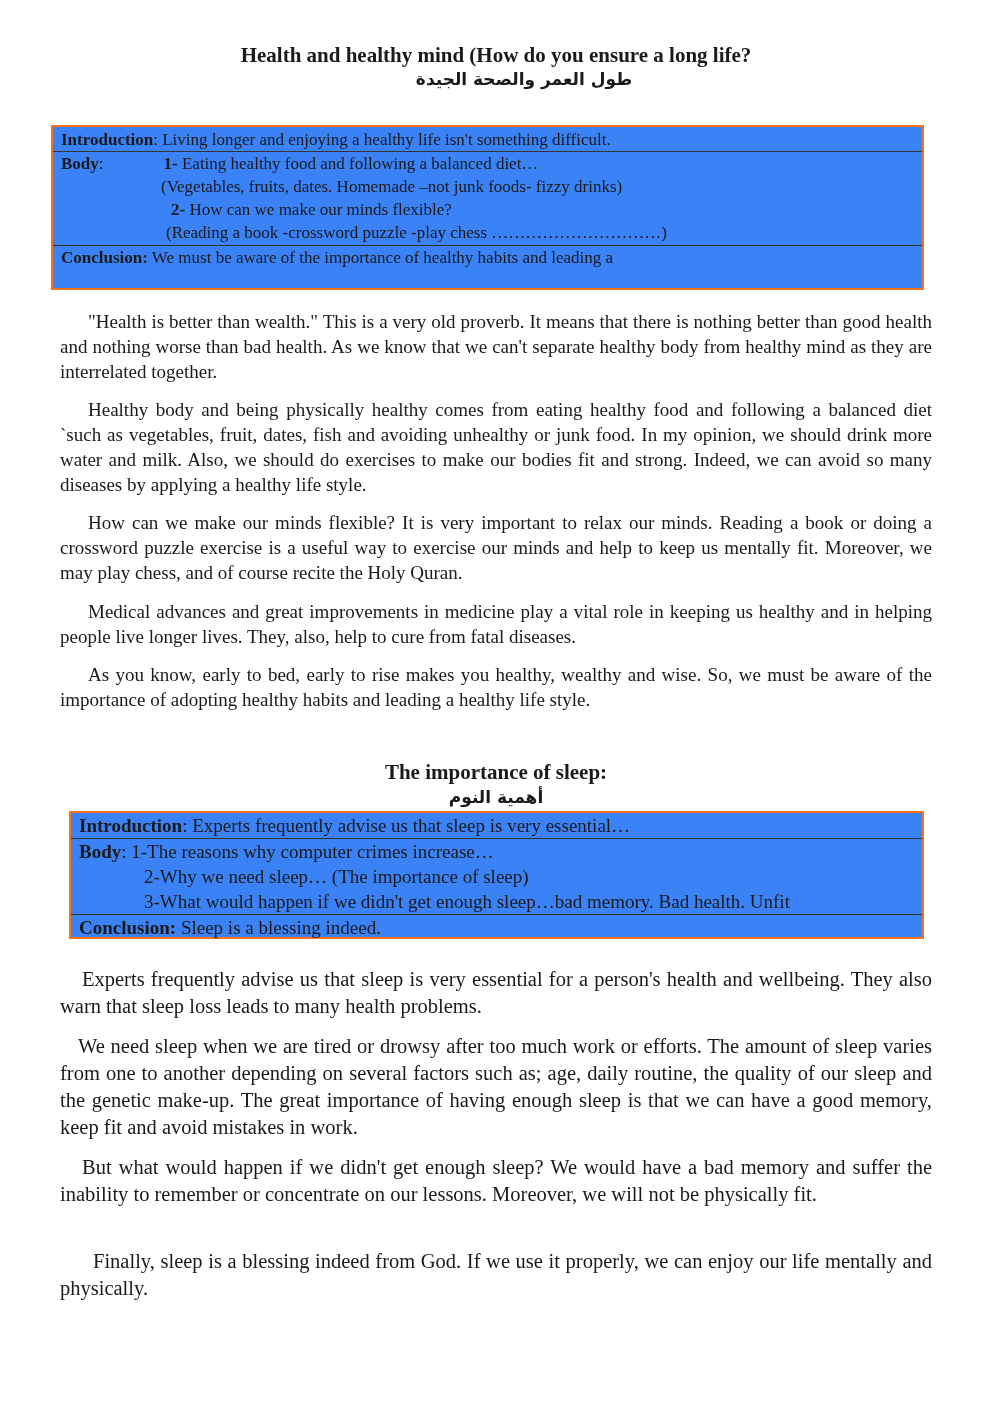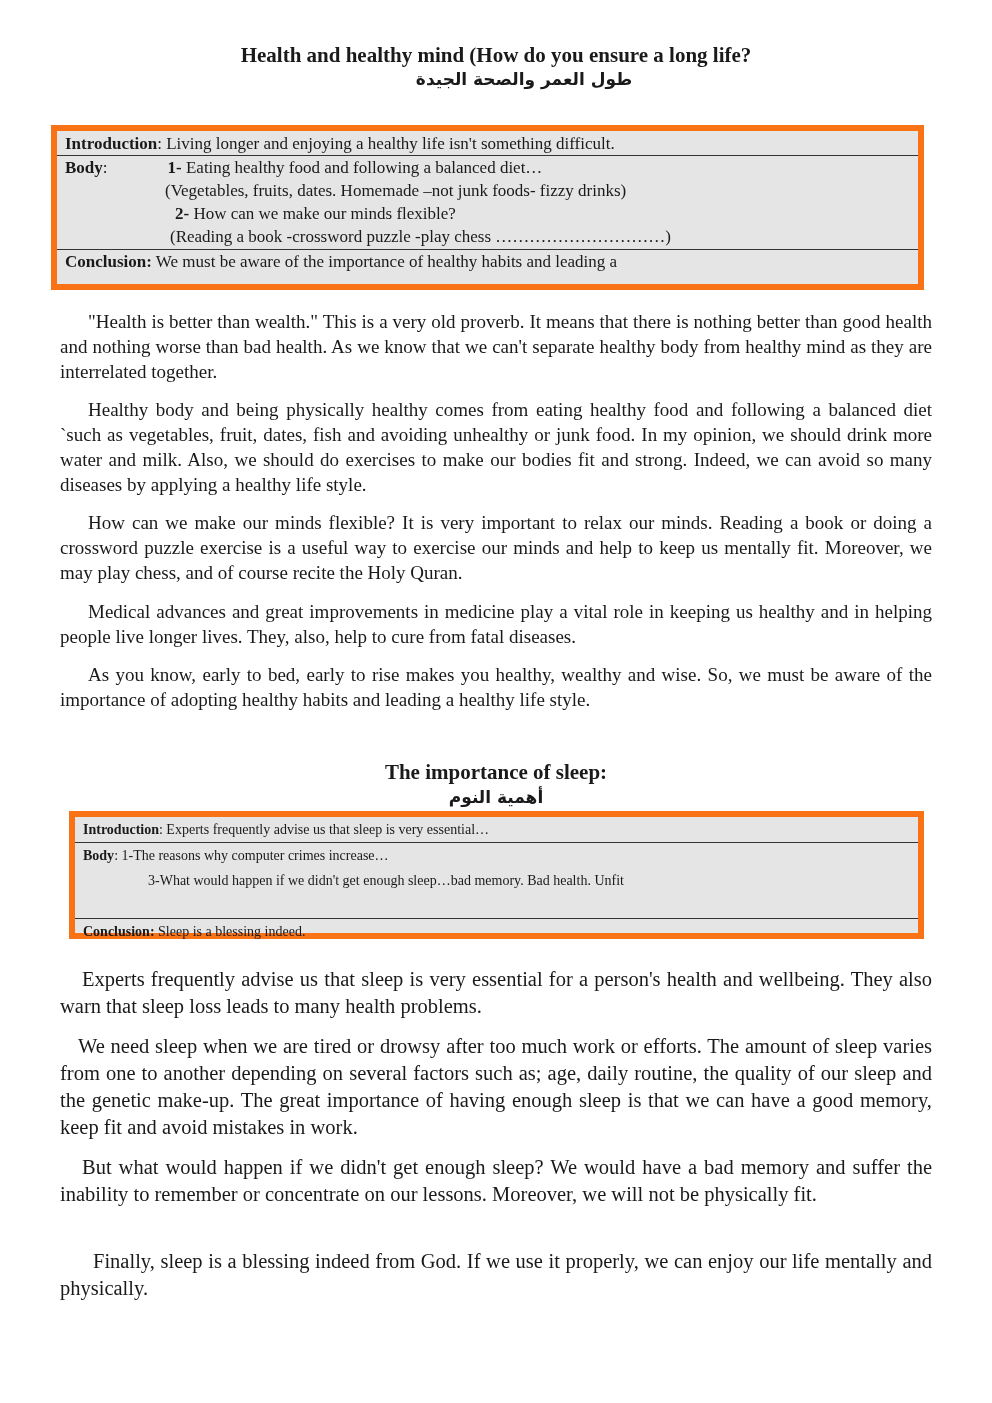--- a/index.html
+++ b/index.html
@@ -18,41 +18,41 @@
     font-family: "DejaVu Sans", sans-serif; font-weight: bold; font-size: 17px;
     line-height: 22px; direction: rtl;
   }
   .outline-label {
     position: absolute; left: 0; width: 992px; text-align: center;
     font-family: "Liberation Serif", serif; font-size: 19px; line-height: 22px;
     letter-spacing: 0.5px;
     margin-top: 43px;
   }
   .otable {
-    position: absolute; background: #e5e5e5; border: 6px solid #f97316;
+    position: absolute; background: #3b82f6; border: 2px solid #f97316;
     box-sizing: border-box;
   }
   .orow { border-bottom: 1px solid #333; box-sizing: border-box; padding: 0 8px; }
   .orow:last-child { border-bottom: none; }
   .oline { font-size: 17px; line-height: 23px; white-space: nowrap; }
   .oline b { font-weight: bold; }
   .para {
     position: absolute; left: 60px; width: 872px;
     font-size: 19px; line-height: 25px; text-align: justify;
     text-indent: 28px; margin: 0;
   }
   .para2 {
     position: absolute; left: 60px; width: 872px;
     font-size: 20.5px; line-height: 27px; text-align: justify; margin: 0;
   }
   .section-title {
     position: absolute; left: 0; width: 992px; text-align: center;
     font-weight: bold; font-size: 21px; line-height: 24px;
   }
-  .otable2 .oline { font-size: 14px; line-height: 25px; }
+  .otable2 .oline { font-size: 19px; line-height: 25px; }
 </style>
 </head>
 <body>
 
 <div class="page">
 
   <div class="title" style="top:43px;">Health and healthy mind (How do you ensure a long life?</div>
   <div class="arabic" style="top:68px;margin-left:28px;">طول العمر والصحة الجيدة</div>
   <div class="outline-label" style="top:100px;">OUTLINE</div>
 
@@ -79,20 +79,21 @@
 
   <div class="section-title" style="top:760px;">The importance of sleep:</div>
   <div class="arabic" style="top:786px;">أهمية النوم</div>
 
   <div class="otable otable2" style="left:69px; top:811px; width:855px; height:128px;">
     <div class="orow" style="height:26px;">
       <div class="oline"><b>Introduction</b><span>: Experts frequently advise us that sleep is very essential…</span></div>
     </div>
     <div class="orow" style="height:76px;">
       <div class="oline"><b>Body</b><span>: 1-The reasons why computer crimes increase…</span></div>
+      <div class="oline" style="padding-left:65px;">2-Why we need sleep… (The importance of sleep)</div>
       <div class="oline" style="padding-left:65px;">3-What would happen if we didn't get enough sleep…bad memory. Bad health. Unfit</div>
     </div>
     <div class="orow" style="height:24px;">
       <div class="oline"><b>Conclusion:</b><span> Sleep is a blessing indeed.</span></div>
     </div>
   </div>
 
   <p class="para2" style="top:966px; text-indent:22px;">Experts frequently advise us that sleep is very essential for a person's health and wellbeing. They also warn that sleep loss leads to many health problems.</p>
   <p class="para2" style="top:1033px; text-indent:18px;">We need sleep when we are tired or drowsy after too much work or efforts. The amount of sleep varies from one to another depending on several factors such as; age, daily routine, the quality of our sleep and the genetic make-up. The great importance of having enough sleep is that we can have a good memory, keep fit and avoid mistakes in work.</p>
   <p class="para2" style="top:1248px; text-indent:33px;">Finally, sleep is a blessing indeed from God. If we use it properly, we can enjoy our life mentally and physically.</p>

